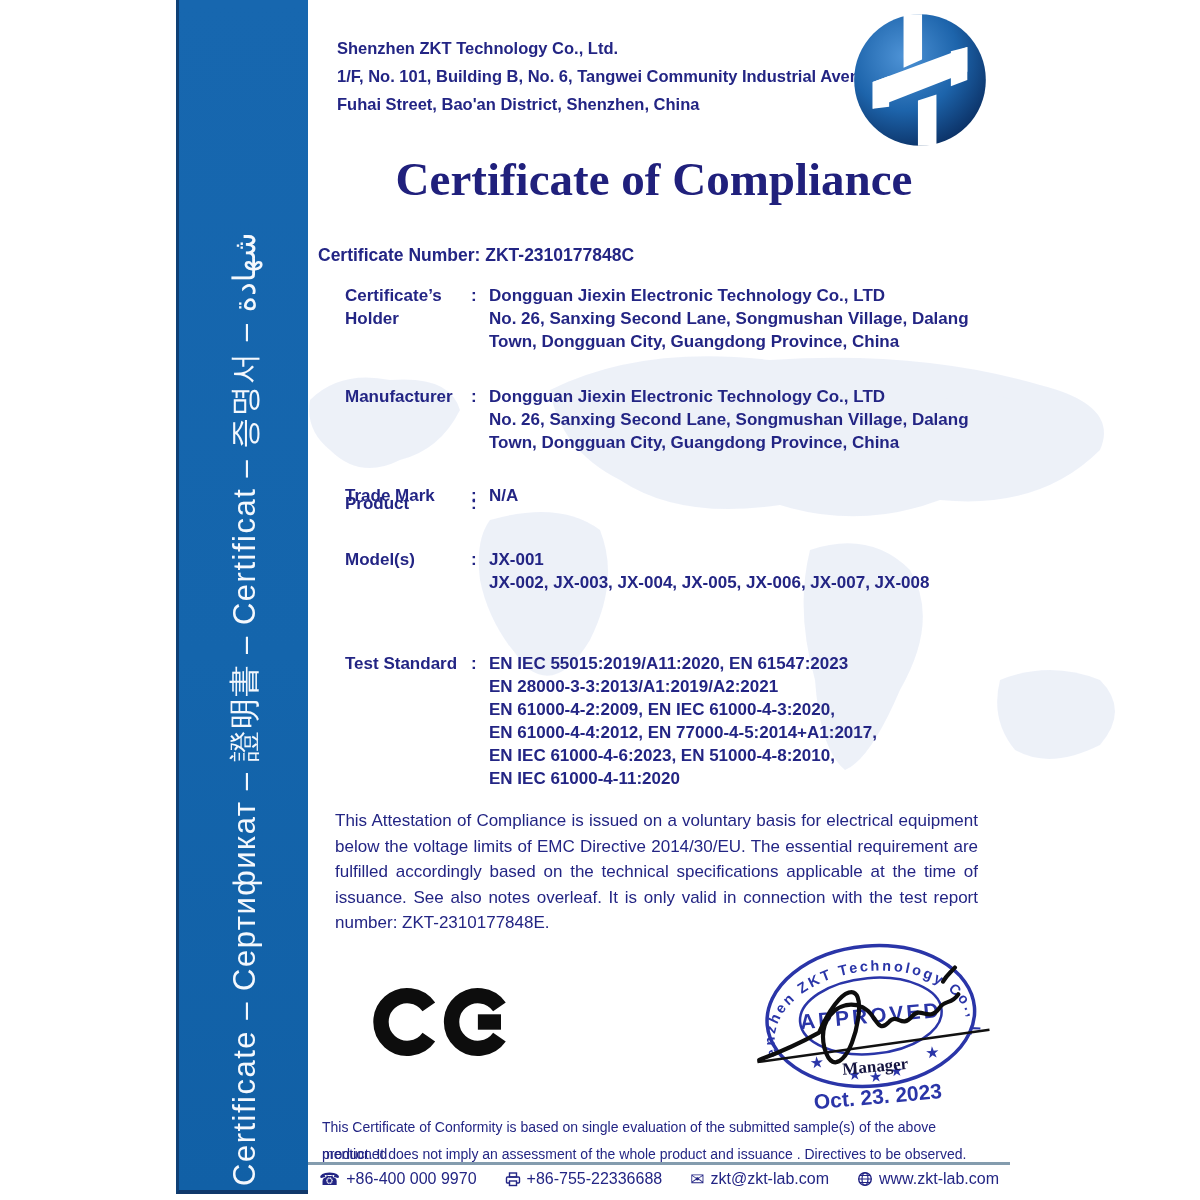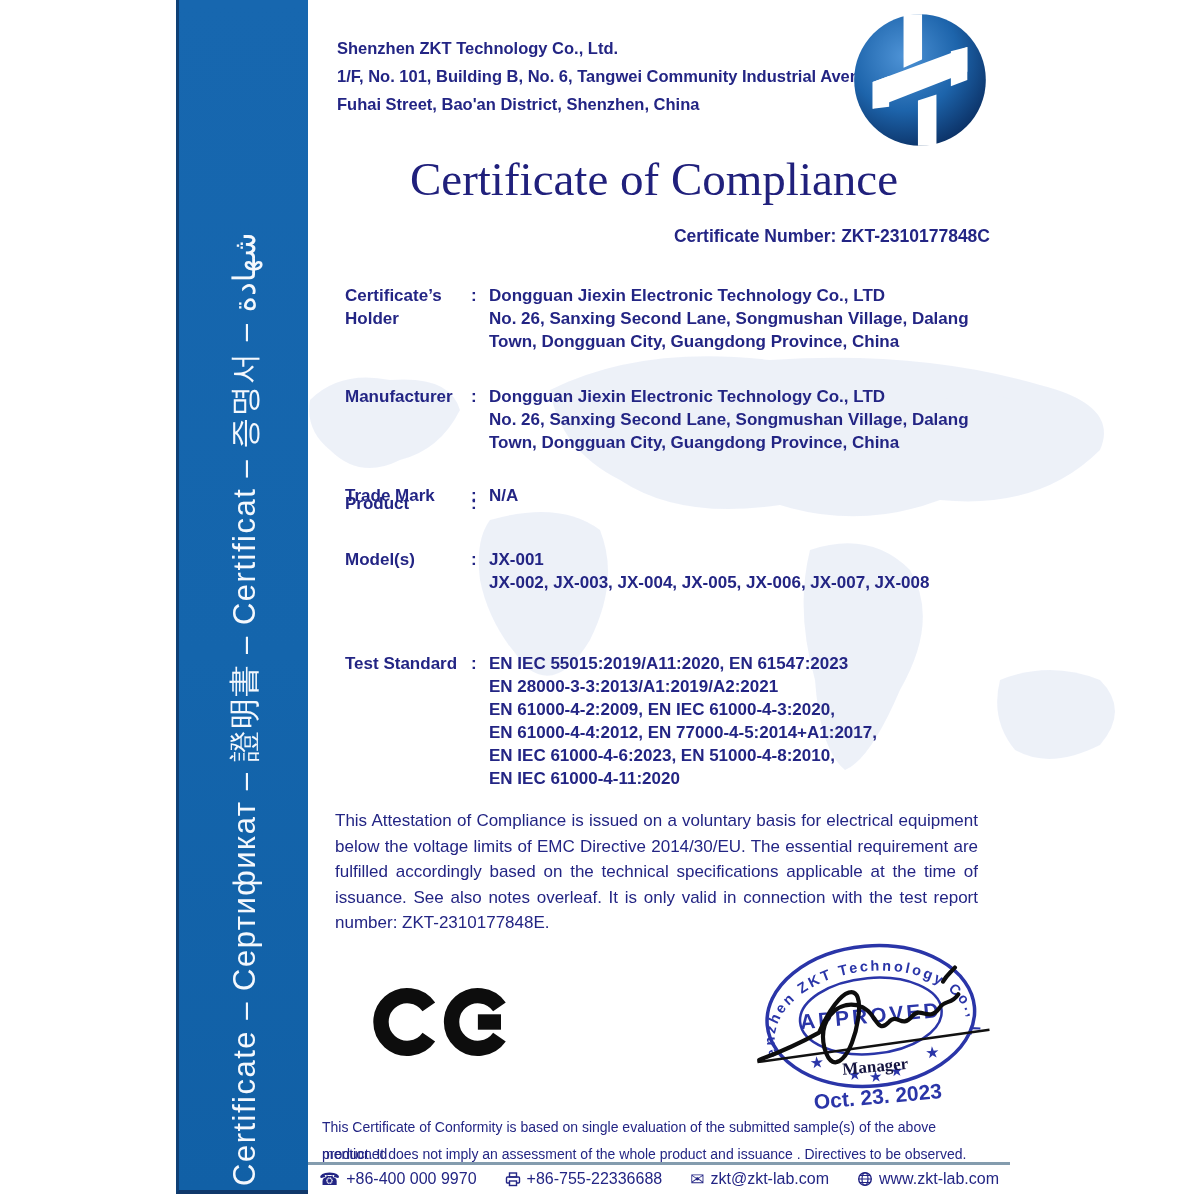--- a/index.html
+++ b/index.html
@@ -12,22 +12,22 @@
   .sidebar-text{position:absolute;left:224px;top:1186px;transform-origin:0 0;
                 transform:rotate(-90deg);white-space:nowrap;color:#f4f8fd;
                 font-size:31px;letter-spacing:1.5px;font-weight:500;}
   
   .map{position:absolute;left:300px;top:330px;width:870px;height:500px;opacity:.6;}
   
   .header{position:absolute;left:337px;top:34px;font-weight:bold;font-size:16.5px;line-height:28px;}
   .logo{position:absolute;left:848px;top:8px;width:144px;height:144px;}
   
   .title{position:absolute;left:318px;top:152px;width:672px;text-align:center;
-         font-family:"Liberation Serif",serif;font-weight:normal;font-size:47px;color:#20207c;}
-  .certnum{position:absolute;left:318px;top:226px;width:672px;text-align:right;
+         font-family:"Liberation Serif",serif;font-weight:bold;font-size:47px;color:#20207c;}
+  .certnum{position:absolute;left:318px;top:245px;width:672px;text-align:left;
            font-weight:bold;font-size:17.5px;}
   
   .row{position:absolute;left:337px;width:648px;display:flex;font-weight:bold;
        font-size:17px;line-height:23px;}
   .row .lbl{width:126px;flex:none;margin-left:8px;}
   .row .col{width:18px;flex:none;}
   .row .val{flex:1;}
   
   .attest{position:absolute;left:335px;top:808px;width:643px;font-size:17px;
           line-height:25.5px;text-align:justify;}

